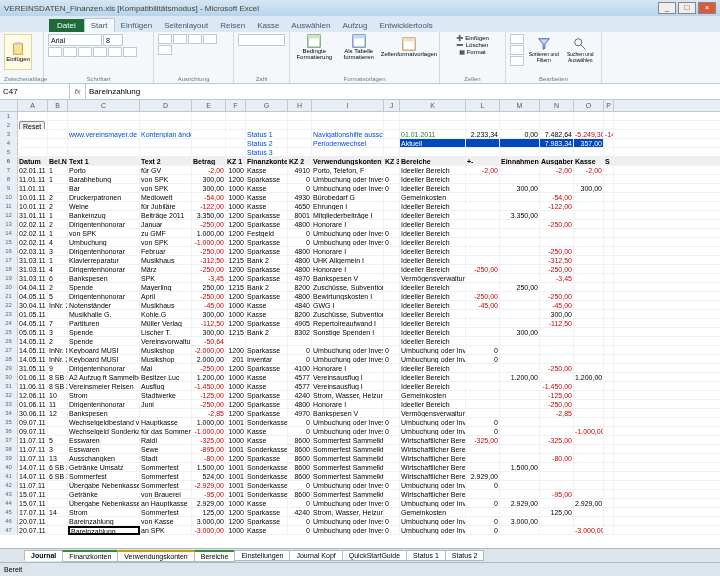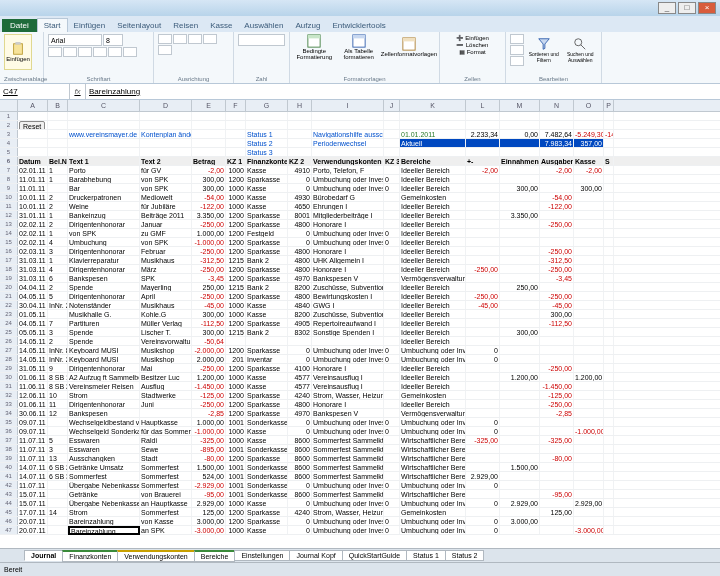--- a/index.html
+++ b/index.html
@@ -3,33 +3,33 @@
 <meta charset="utf-8">
 <style>
 * { box-sizing: border-box; margin: 0; padding: 0; font-family: Arial, sans-serif; }
 body { width: 720px; height: 576px; overflow: hidden; background: #fff; font-size: 8px; }
 .titlebar { height: 16px; background: linear-gradient(#d6e6f5,#b8d4ea); display: flex; align-items: center; padding: 0 4px; font-size: 8px; color: #444; }
 .titlebar .spacer { flex: 1; }
 .win-btns { display: flex; gap: 2px; }
 .win-btn { width: 18px; height: 12px; border: 1px solid #888; background: #eee; text-align: center; line-height: 10px; font-size: 8px; }
 .win-btn.close { background: #d85c3c; color: #fff; }
 .ribbon-tabs { height: 16px; background: #dce8f4; display: flex; align-items: flex-end; font-size: 8px; padding-left: 2px; }
-.file-tab { background: #1e6b3a; color: #fff; padding: 2px 8px; }
+.file-tab { background: #1e6b3a; color: #fff; padding: 2px 8px; margin-left: 47px; }
 .rtab { padding: 2px 6px; color: #3b5b7a; }
 .rtab.active { background: #f4f8fb; border: 1px solid #b8c8d8; border-bottom: none; margin-top: 29px; }
 .ribbon { height: 52px; background: #f4f8fb; border-bottom: 1px solid #b8c8d8; display: flex; font-size: 7px; }
 .rgroup { border-right: 1px solid #d0dae4; padding: 2px 4px 1px 4px; display: flex; flex-direction: column; justify-content: space-between; }
 .rgroup-label { color: #6a7a8a; text-align: center; font-size: 6px; }
 .rg-body { display: flex; gap: 2px; align-items: center; }
 .bigbtn { width: 28px; height: 36px; background: #fffbe6; border: 1px solid #e0d890; display: flex; flex-direction: column; align-items: center; justify-content: center; font-size: 6px; }
 .icon { width: 14px; height: 14px; }
 .smallcol { display: flex; flex-direction: column; gap: 1px; }
 .smallbtn { width: 14px; height: 10px; border: 1px solid #c0c8d0; background: #fff; }
 .sel { height: 12px; border: 1px solid #c0c8d0; background: #fff; font-size: 7px; padding: 0 2px; display: flex; align-items: center; }
-.formula-bar { height: 16px; display: flex; border-bottom: 1px solid #b8c8d8; text-decoration: underline; }
+.formula-bar { height: 16px; display: flex; border-bottom: 1px solid #b8c8d8; }
 .namebox { width: 70px; border-right: 1px solid #c0c8d0; display: flex; align-items: center; padding: 0 3px; font-size: 8px; background: #fff; }
 .fx { width: 16px; display: flex; align-items: center; justify-content: center; font-style: italic; color: #666; border-right: 1px solid #c0c8d0; }
 .fval { flex: 1; display: flex; align-items: center; padding: 0 3px; font-size: 8px; }
 .grid-wrap { height: 440px; overflow: hidden; position: relative; }
 .colhdr { display: flex; background: #e8eef5; border-bottom: 1px solid #c0c8d0; height: 12px; }
 .corner { width: 18px; border-right: 1px solid #c0c8d0; }
 .ch { border-right: 1px solid #c0c8d0; text-align: center; font-size: 7px; line-height: 12px; color: #556; }
 .rows { height: 428px; overflow: hidden; }
 .row { display: flex; height: 9px; border-bottom: 1px solid #eef0f2; }
 .rh { width: 18px; background: #e8eef5; border-right: 1px solid #c0c8d0; text-align: center; font-size: 6px; color: #667; line-height: 9px; }
@@ -47,20 +47,21 @@
 .stab.color1 { border-top: 2px solid #3a8a3a; }
 .stab.color2 { border-top: 2px solid #c8a000; }
 .status { position: absolute; bottom: 0; left: 0; right: 0; height: 14px; background: #dce4ec; border-top: 1px solid #b0b8c0; font-size: 7px; display: flex; align-items: center; padding: 0 4px; }
 .wA{width:30px}.wB{width:20px}.wC{width:72px}.wD{width:52px}.wE{width:34px}.wF{width:20px}.wG{width:42px}.wH{width:24px}.wI{width:72px}.wJ{width:16px}.wK{width:66px}.wL{width:34px}.wM{width:40px}.wN{width:34px}.wO{width:30px}.wP{width:10px}
 .edit-cell { border: 2px solid #000; background: #fff; height: 9px; line-height: 7px; }
 </style>
 </head>
 <body>
 
 <div class="titlebar">
+  <span>VEREINSDATEN_Finanzen.xls  [Kompatibilitätsmodus] - Microsoft Excel</span>
   <span class="spacer"></span>
   <div class="win-btns">
     <div class="win-btn">_</div>
     <div class="win-btn">□</div>
     <div class="win-btn close">×</div>
   </div>
 </div>
 
 <div class="ribbon-tabs" id="ribbon-tabs">
     <div class="file-tab">Datei</div>

